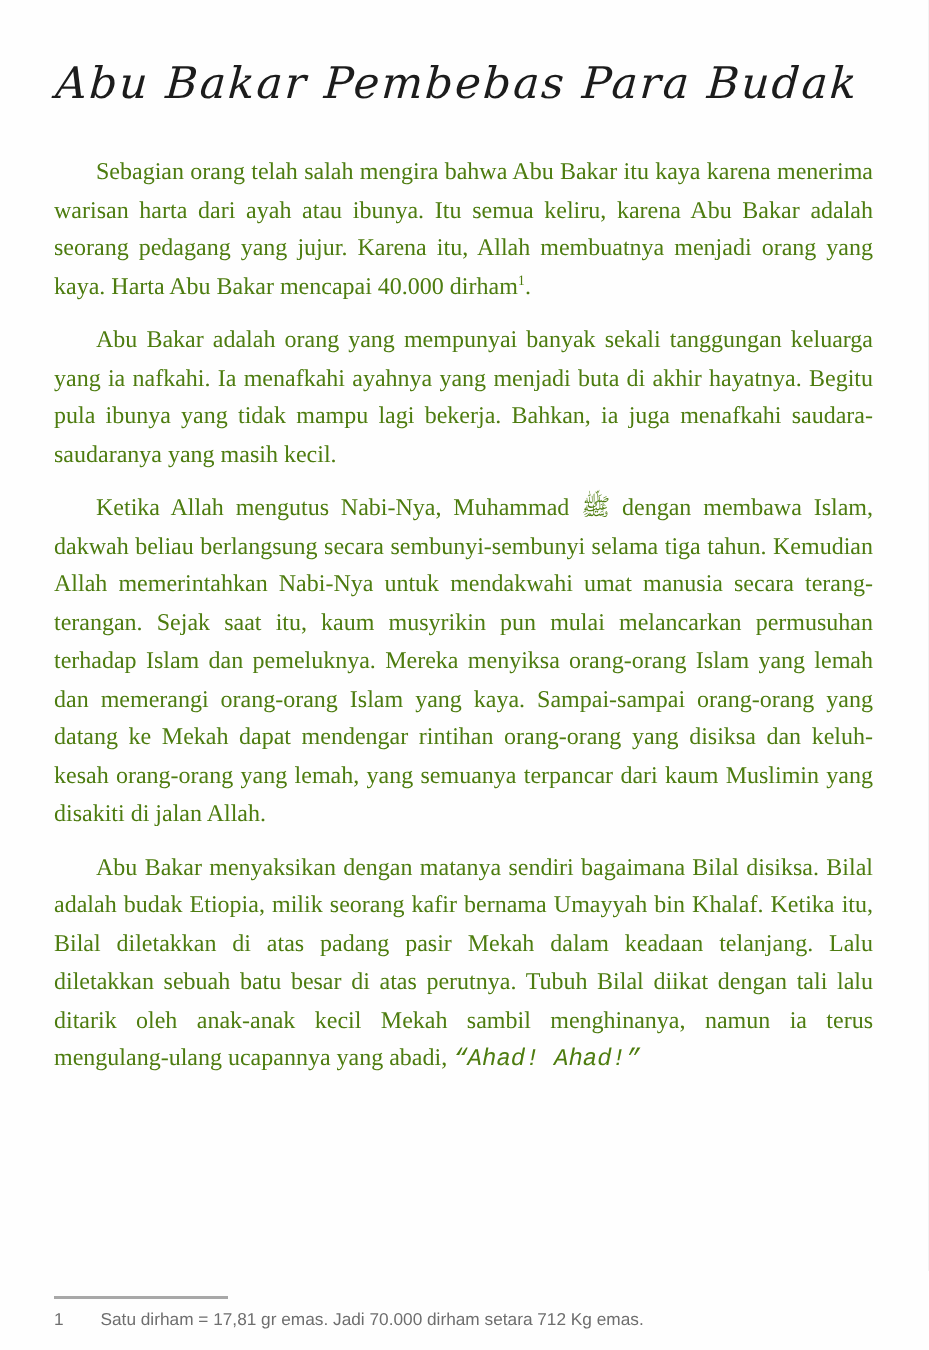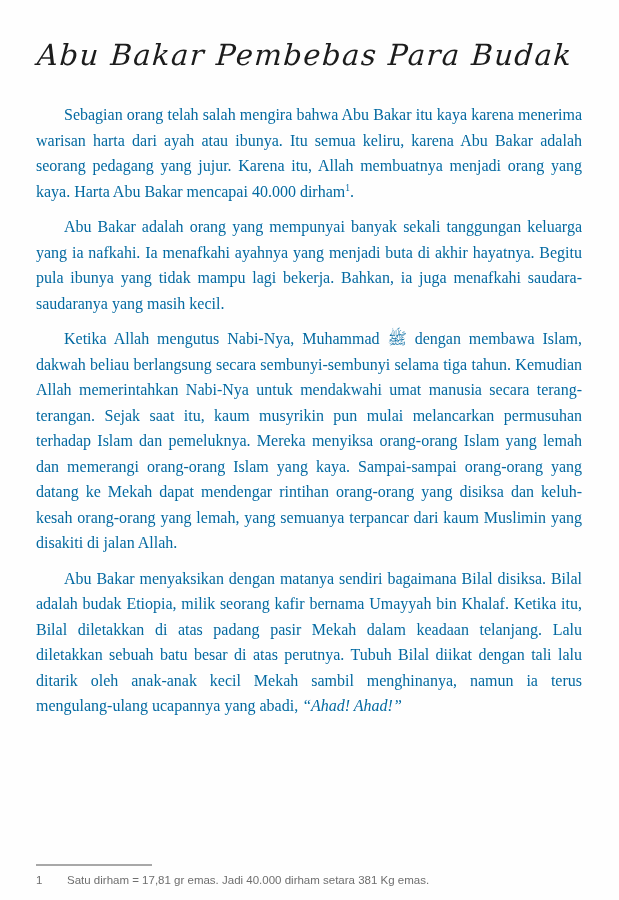--- a/index.html
+++ b/index.html
@@ -28,29 +28,29 @@
     transform-origin: left bottom;
     white-space: nowrap;
   }
   .body-text { margin-top: 30px; }
   .body-text p {
     margin: 0 0 10px 0;
     text-align: justify;
     text-indent: 28px;
     font-size: 16px;
     line-height: 25.5px;
-    color: #0369a1;
+    color: #4d7c0f;
   }
   .body-text p:last-child { margin-bottom: 0; }
   .body-text sup {
     font-size: 9.5px;
     line-height: 0;
     vertical-align: super;
   }
-  .body-text em { font-style: italic; }
+  .body-text em { font-style: italic; font-family: Liberation Mono, monospace; }
   .footnote-area { margin-top: auto; }
   .footnote-rule {
     width: 116px;
     height: 2px;
     background: #a8a8a8;
     margin-bottom: 7px;
   }
   .footnote-line {
     display: flex;
     font-family: "Liberation Sans", sans-serif;
@@ -71,16 +71,16 @@
       <p><span>Sebagian orang telah salah mengira bahwa Abu Bakar itu kaya karena menerima warisan harta dari ayah atau ibunya. Itu semua keliru, karena Abu Bakar adalah seorang pedagang yang jujur. Karena itu, Allah membuatnya menjadi orang yang kaya. Harta Abu Bakar mencapai 40.000 dirham</span><sup>1</sup><span>.</span></p>
       <p><span>Abu Bakar adalah orang yang mempunyai banyak sekali tanggungan keluarga yang ia nafkahi. Ia menafkahi ayahnya yang menjadi buta di akhir hayatnya. Begitu pula ibunya yang tidak mampu lagi bekerja. Bahkan, ia juga menafkahi saudara-saudaranya yang masih kecil.</span></p>
       <p><span>Ketika Allah mengutus Nabi-Nya, Muhammad ﷺ dengan membawa Islam, dakwah beliau berlangsung secara sembunyi-sembunyi selama tiga tahun. Kemudian Allah memerintahkan Nabi-Nya untuk mendakwahi umat manusia secara terang-terangan. Sejak saat itu, kaum musyrikin pun mulai melancarkan permusuhan terhadap Islam dan pemeluknya. Mereka menyiksa orang-orang Islam yang lemah dan memerangi orang-orang Islam yang kaya. Sampai-sampai orang-orang yang datang ke Mekah dapat mendengar rintihan orang-orang yang disiksa dan keluh-kesah orang-orang yang lemah, yang semuanya terpancar dari kaum Muslimin yang disakiti di jalan Allah.</span></p>
       <p><span>Abu Bakar menyaksikan dengan matanya sendiri bagaimana Bilal disiksa. Bilal adalah budak Etiopia, milik seorang kafir bernama Umayyah bin Khalaf. Ketika itu, Bilal diletakkan di atas padang pasir Mekah dalam keadaan telanjang. Lalu diletakkan sebuah batu besar di atas perutnya. Tubuh Bilal diikat dengan tali lalu ditarik oleh anak-anak kecil Mekah sambil menghinanya, namun ia terus mengulang-ulang ucapannya yang abadi, </span><em>“Ahad! Ahad!”</em></p>
     </div>
 
   <div class="footnote-area">
     <div class="footnote-rule"></div>
     <div class="footnote-line">
       <span class="fn-num">1</span>
-      <span class="fn-text">Satu dirham = 17,81 gr emas. Jadi 40.000 dirham setara 381 Kg emas.</span>
+      <span class="fn-text">Satu dirham = 17,81 gr emas. Jadi 70.000 dirham setara 712 Kg emas.</span>
     </div>
   </div>
 </div>
 
 </body></html>

